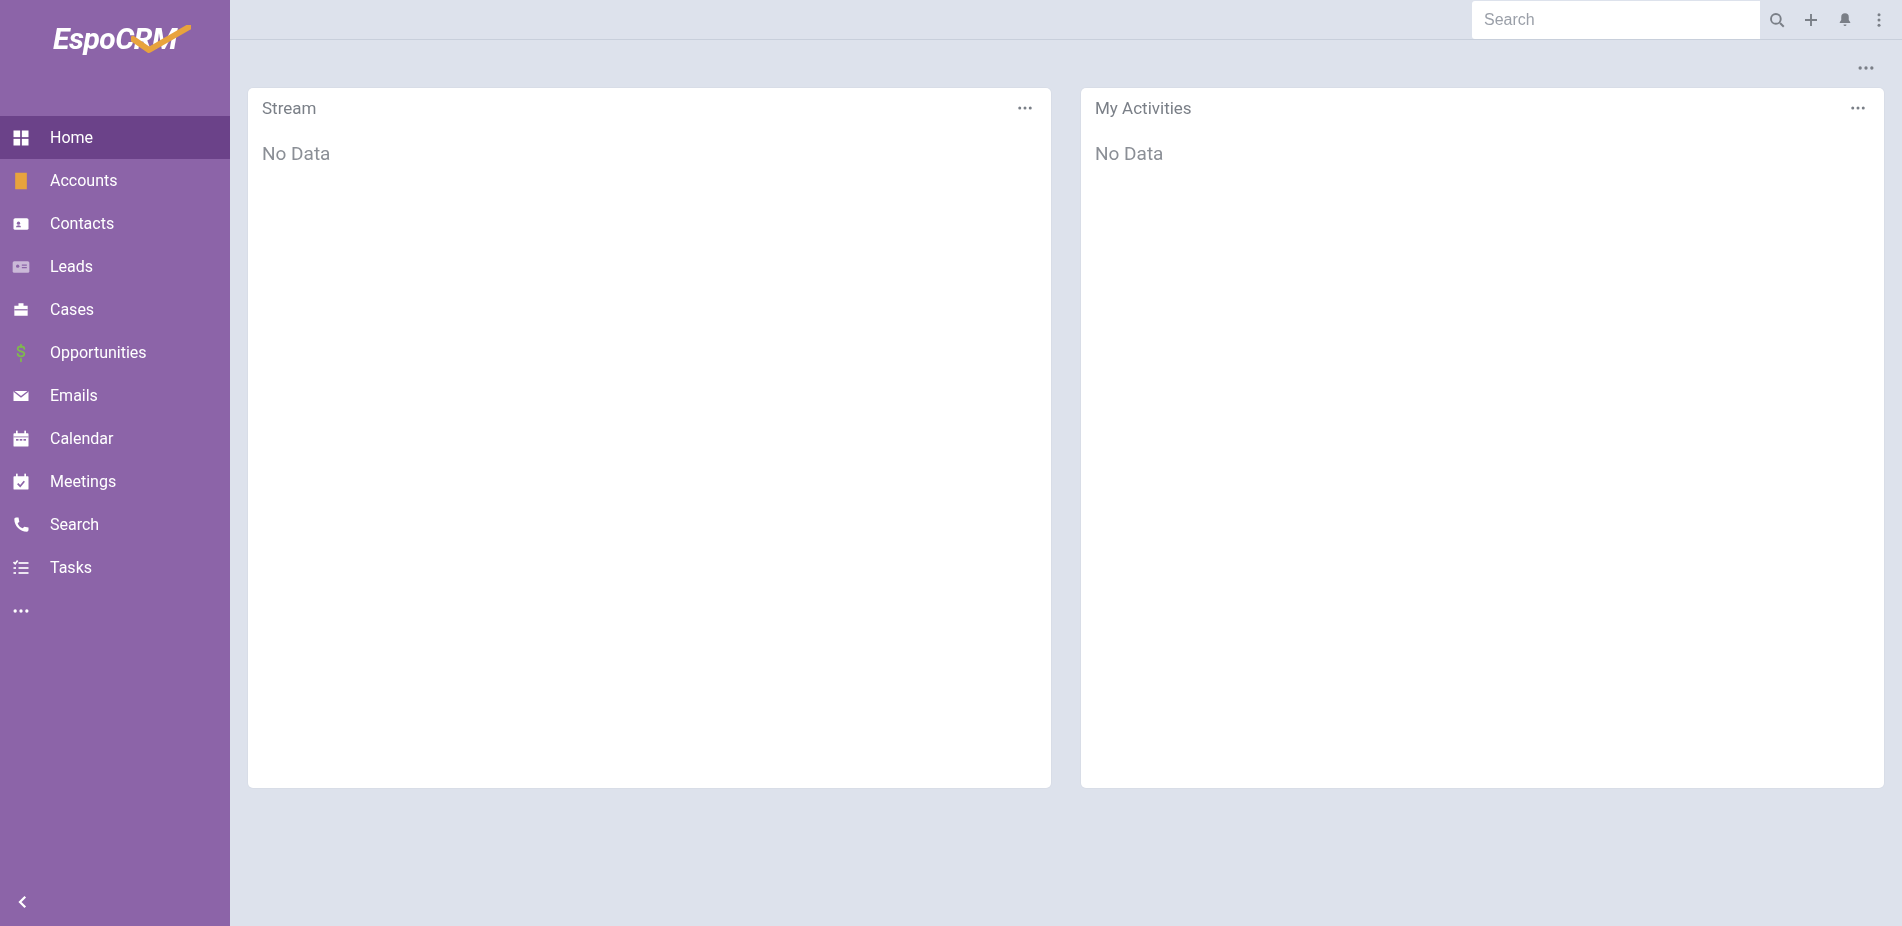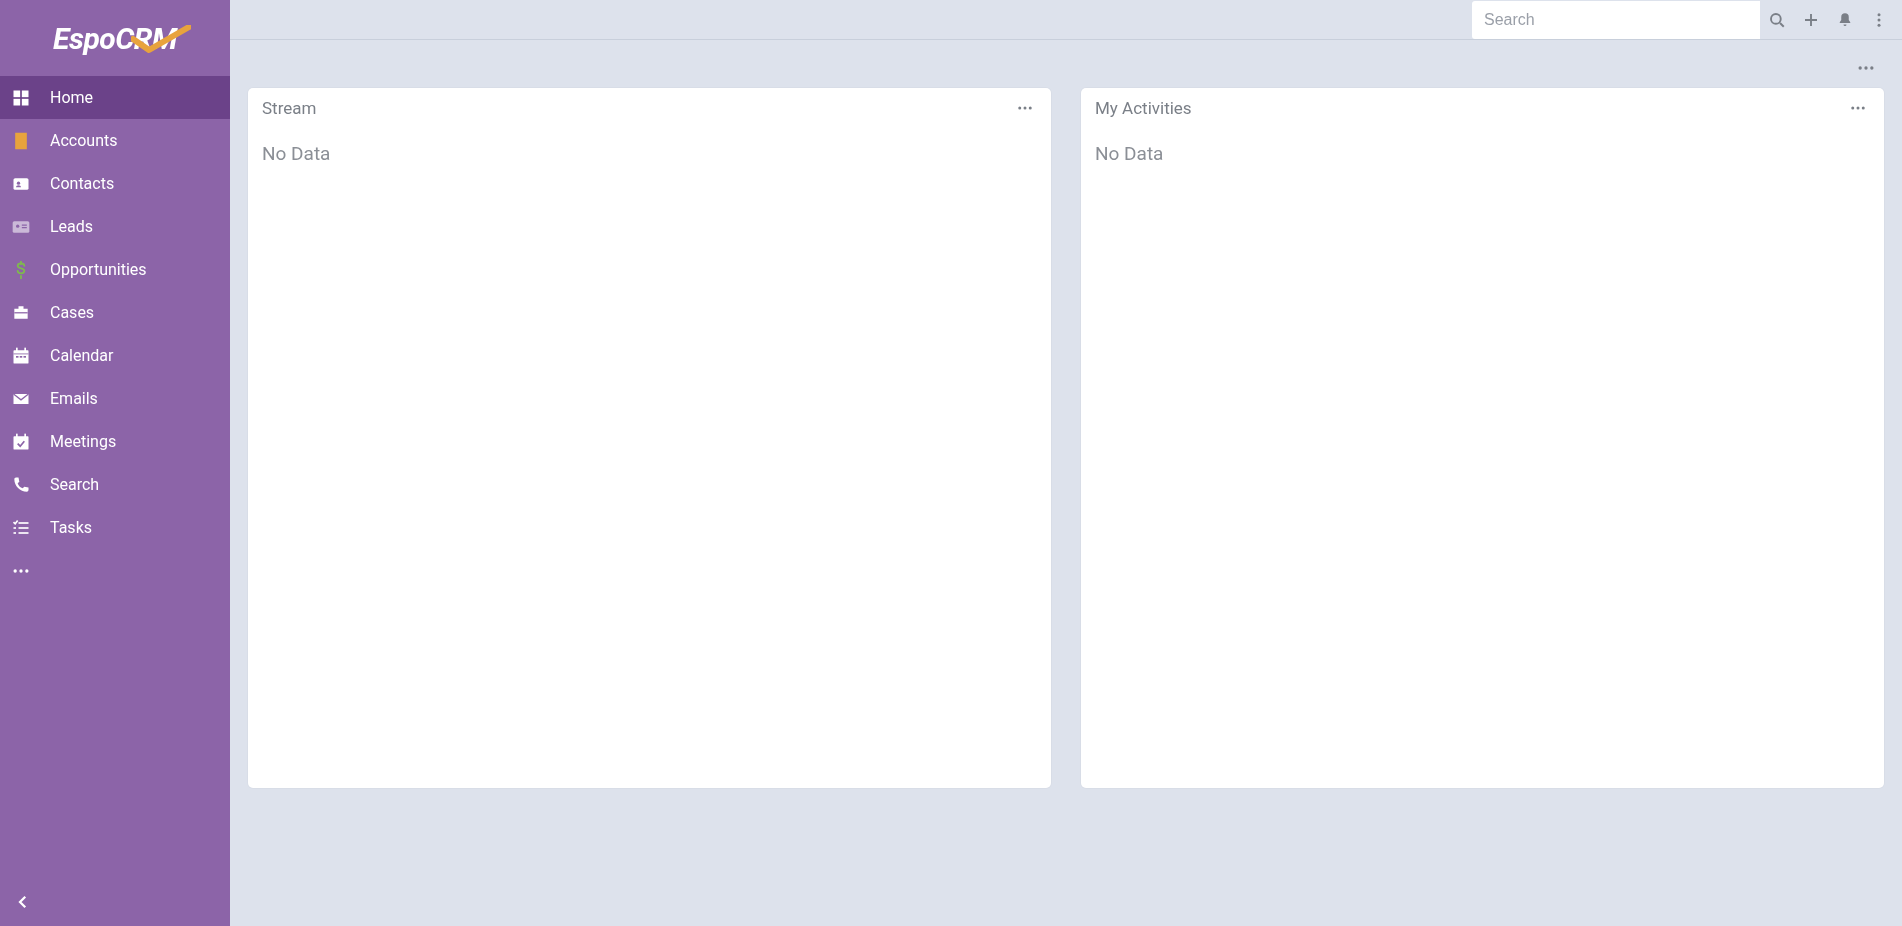--- a/index.html
+++ b/index.html
@@ -37,21 +37,21 @@
 }
 .logo-text .crm { position: relative; }
 .logo-text .check {
   position: absolute;
   left: 78px;
   top: 4px;
   width: 60px;
   height: 30px;
   pointer-events: none;
 }
-.nav { list-style: none; }
+.nav { list-style: none; margin-top: 40px; }
 .nav-item {
   display: flex;
   align-items: center;
   height: 43px;
   padding: 0 10px;
   color: #fff;
   cursor: pointer;
 }
 .nav-item.active { background: #6b4289; }
 .nav-item .icon-wrap {
@@ -207,58 +207,58 @@
         <svg viewBox="0 0 24 24" fill="currentColor">
             <rect x="2" y="5" width="20" height="14" rx="2"></rect>
             <circle cx="8" cy="11" r="2" fill="#8c64a8"></circle>
             <rect x="13" y="9" width="6" height="1.5" fill="#8c64a8"></rect>
             <rect x="13" y="12" width="6" height="1.5" fill="#8c64a8"></rect>
           </svg>
       </span>
       <span class="label">Leads</span>
     </li>
     <li class="nav-item">
-      <span class="icon-wrap icon-green">
-        <svg viewBox="0 0 24 24" fill="currentColor">
-            <path d="M12 2v3M12 19v3M16 7c0-2-2-3-4-3s-4 1-4 3 2 2.5 4 3 4 1 4 3-2 3-4 3-4-1-4-3" stroke="currentColor" stroke-width="2.2" fill="none" stroke-linecap="round"></path>
-          </svg>
-      </span>
-      <span class="label">Opportunities</span>
-    </li>
-    <li class="nav-item">
       <span class="icon-wrap">
         <svg viewBox="0 0 24 24" fill="currentColor">
             <path d="M9 4h6v3H9zM4 7h16v12H4z"></path>
             <rect x="4" y="11" width="16" height="1.5" fill="#8c64a8"></rect>
           </svg>
       </span>
       <span class="label">Cases</span>
+    </li>
+    <li class="nav-item">
+      <span class="icon-wrap icon-green">
+        <svg viewBox="0 0 24 24" fill="currentColor">
+            <path d="M12 2v3M12 19v3M16 7c0-2-2-3-4-3s-4 1-4 3 2 2.5 4 3 4 1 4 3-2 3-4 3-4-1-4-3" stroke="currentColor" stroke-width="2.2" fill="none" stroke-linecap="round"></path>
+          </svg>
+      </span>
+      <span class="label">Opportunities</span>
+    </li>
+    <li class="nav-item">
+      <span class="icon-wrap">
+        <svg viewBox="0 0 24 24" fill="currentColor">
+            <path d="M3 6h18v12H3z"></path>
+            <path d="M3 6l9 7 9-7" stroke="#8c64a8" stroke-width="1.5" fill="none"></path>
+          </svg>
+      </span>
+      <span class="label">Emails</span>
     </li>
     <li class="nav-item">
       <span class="icon-wrap">
         <svg viewBox="0 0 24 24" fill="currentColor">
             <rect x="3" y="5" width="18" height="16" rx="1"></rect>
             <rect x="3" y="9" width="18" height="1" fill="#8c64a8"></rect>
             <rect x="6" y="2" width="2" height="5"></rect>
             <rect x="16" y="2" width="2" height="5"></rect>
             <rect x="6" y="12" width="3" height="2" fill="#8c64a8"></rect>
             <rect x="10.5" y="12" width="3" height="2" fill="#8c64a8"></rect>
             <rect x="15" y="12" width="3" height="2" fill="#8c64a8"></rect>
           </svg>
       </span>
       <span class="label">Calendar</span>
-    </li>
-    <li class="nav-item">
-      <span class="icon-wrap">
-        <svg viewBox="0 0 24 24" fill="currentColor">
-            <path d="M3 6h18v12H3z"></path>
-            <path d="M3 6l9 7 9-7" stroke="#8c64a8" stroke-width="1.5" fill="none"></path>
-          </svg>
-      </span>
-      <span class="label">Emails</span>
     </li>
     <li class="nav-item">
       <span class="icon-wrap">
         <svg viewBox="0 0 24 24" fill="currentColor">
             <rect x="3" y="5" width="18" height="16" rx="1"></rect>
             <rect x="6" y="2" width="2" height="5"></rect>
             <rect x="16" y="2" width="2" height="5"></rect>
             <path d="M8 14l3 3 5-6" stroke="#8c64a8" stroke-width="2" fill="none"></path>
           </svg>
       </span>

